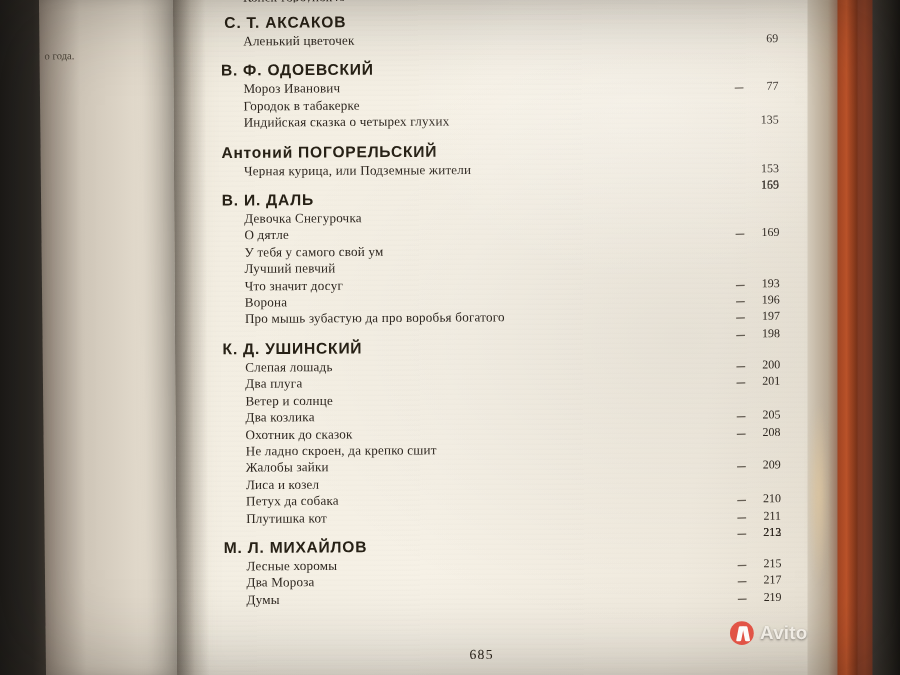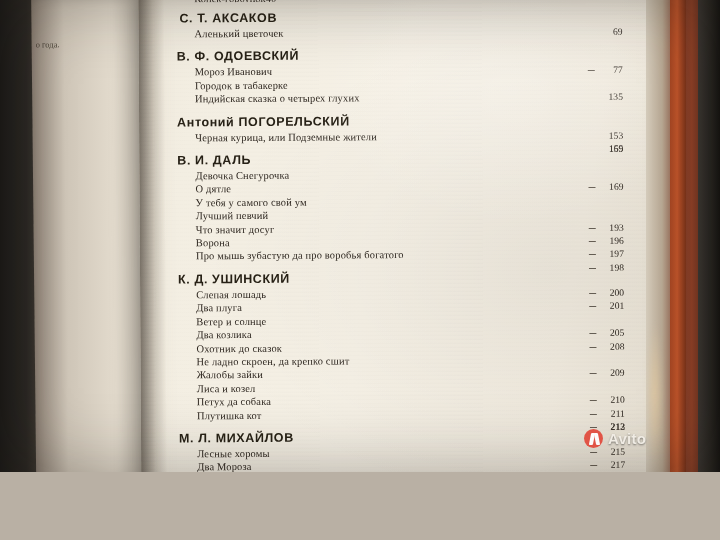--- a/index.html
+++ b/index.html
@@ -9,21 +9,21 @@
   body {
     width: 720px;
     height: 540px;
     overflow: hidden;
     background: #b9b0a4;
     font-family: "Liberation Serif", serif;
   }
   #scene {
     position: relative;
     width: 720px;
-    height: 472px;
+    height: 540px;
     overflow: hidden;
     background: #ec4899;
   }
   
   .bg-left-dark {
     position: absolute;
     left: 0; top: 0;
     width: 48px; height: 540px;
     background: linear-gradient(90deg, #1b1a18 0%, #2a2723 55%, #4a433a 100%);
   }

